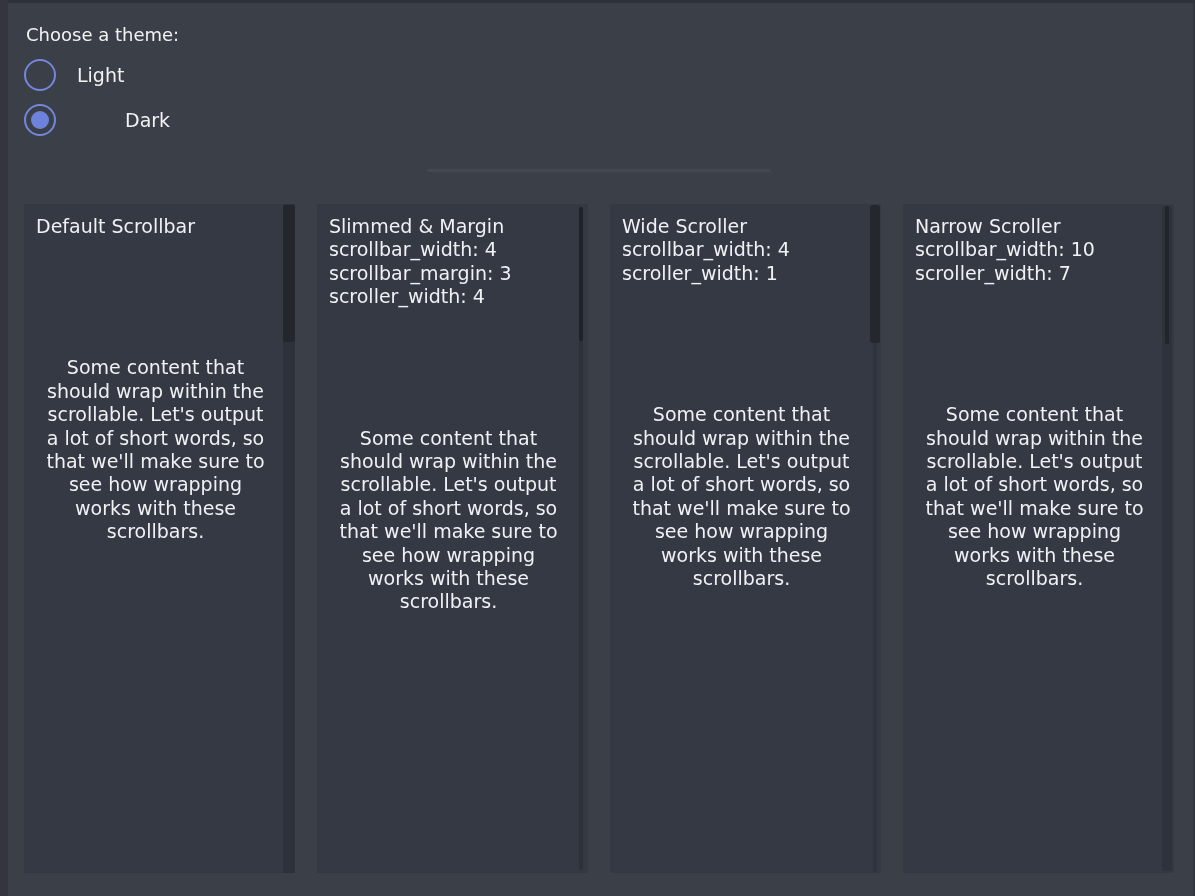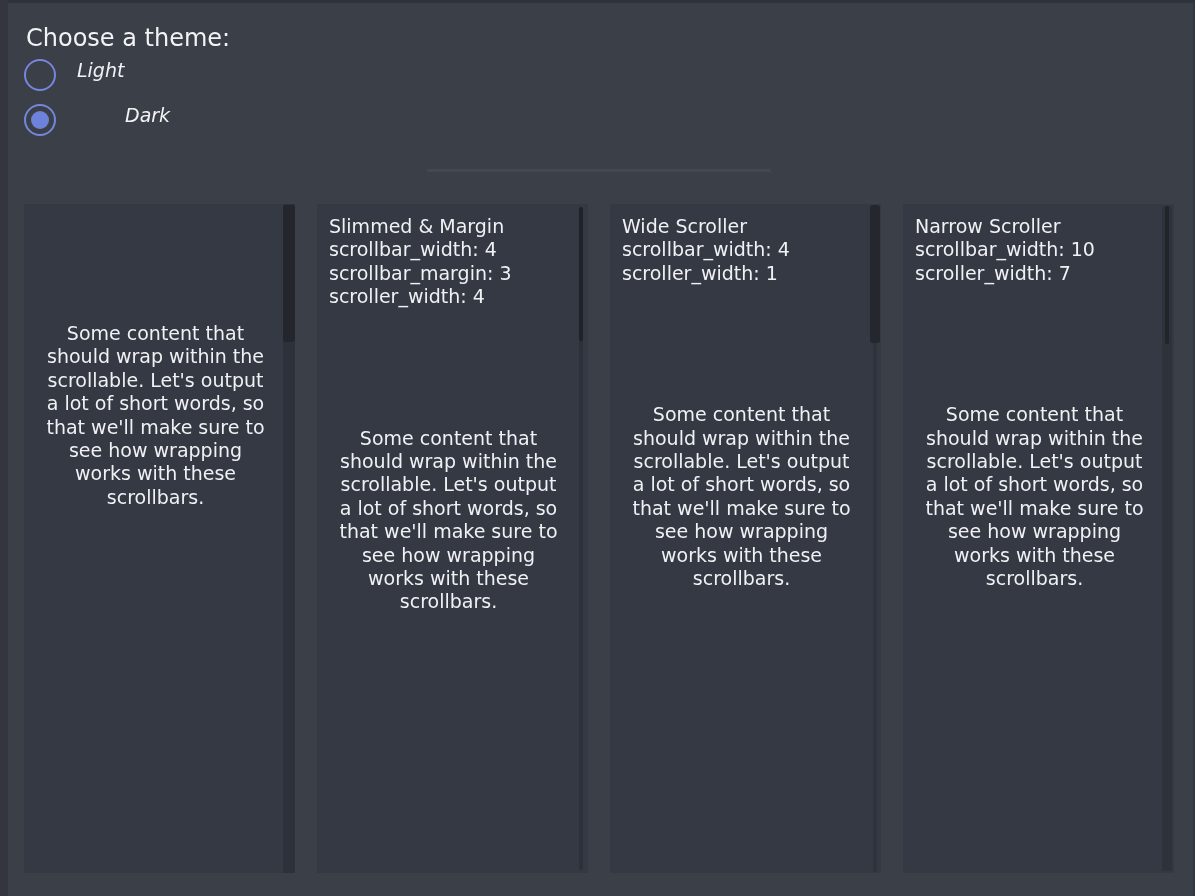--- a/index.html
+++ b/index.html
@@ -6,25 +6,25 @@
   .window{
     position:relative;
     width:1195px;height:896px;
     background:#3b3f48;
     overflow:hidden;
     font-family:"DejaVu Sans","Liberation Sans",sans-serif;
     box-shadow: inset 8px 0 0 #33363f, inset 0 3px 0 #2e323b, inset -2px 0 0 #33363f;
   }
   .theme-label{
     position:absolute;left:26px;top:24px;
-    font-size:24px;color:#f2f3f5;
+    font-size:18px;color:#f2f3f5;
   }
   .radio-row{
     position:absolute;left:24px;height:32px;
-    display:flex;align-items:flex-start;cursor:pointer;font-style:italic;
+    display:flex;align-items:center;cursor:pointer;
   }
   .radio-row.light{top:59px;}
   .radio-row.dark{top:104px;gap:48px;}
   .radio{
     box-sizing:border-box;
     width:32px;height:32px;
     border:2px solid #7586dd;border-radius:50%;
     display:flex;align-items:center;justify-content:center;
     background:transparent;
   }
@@ -94,20 +94,21 @@
       <span class="dot"></span>
     </span>
     <span class="radio-label">Dark</span>
   </div>
 
   <div class="divider"></div>
 
   <div class="columns">
 
     <div class="panel sb-default">
+      <div class="panel-header">Default Scrollbar</div>
       <div class="panel-body">Some content that
 should wrap within the
 scrollable. Let's output
 a lot of short words, so
 that we'll make sure to
 see how wrapping
 works with these
 scrollbars.</div>
       <div class="track"></div>
       <div class="thumb"></div>

